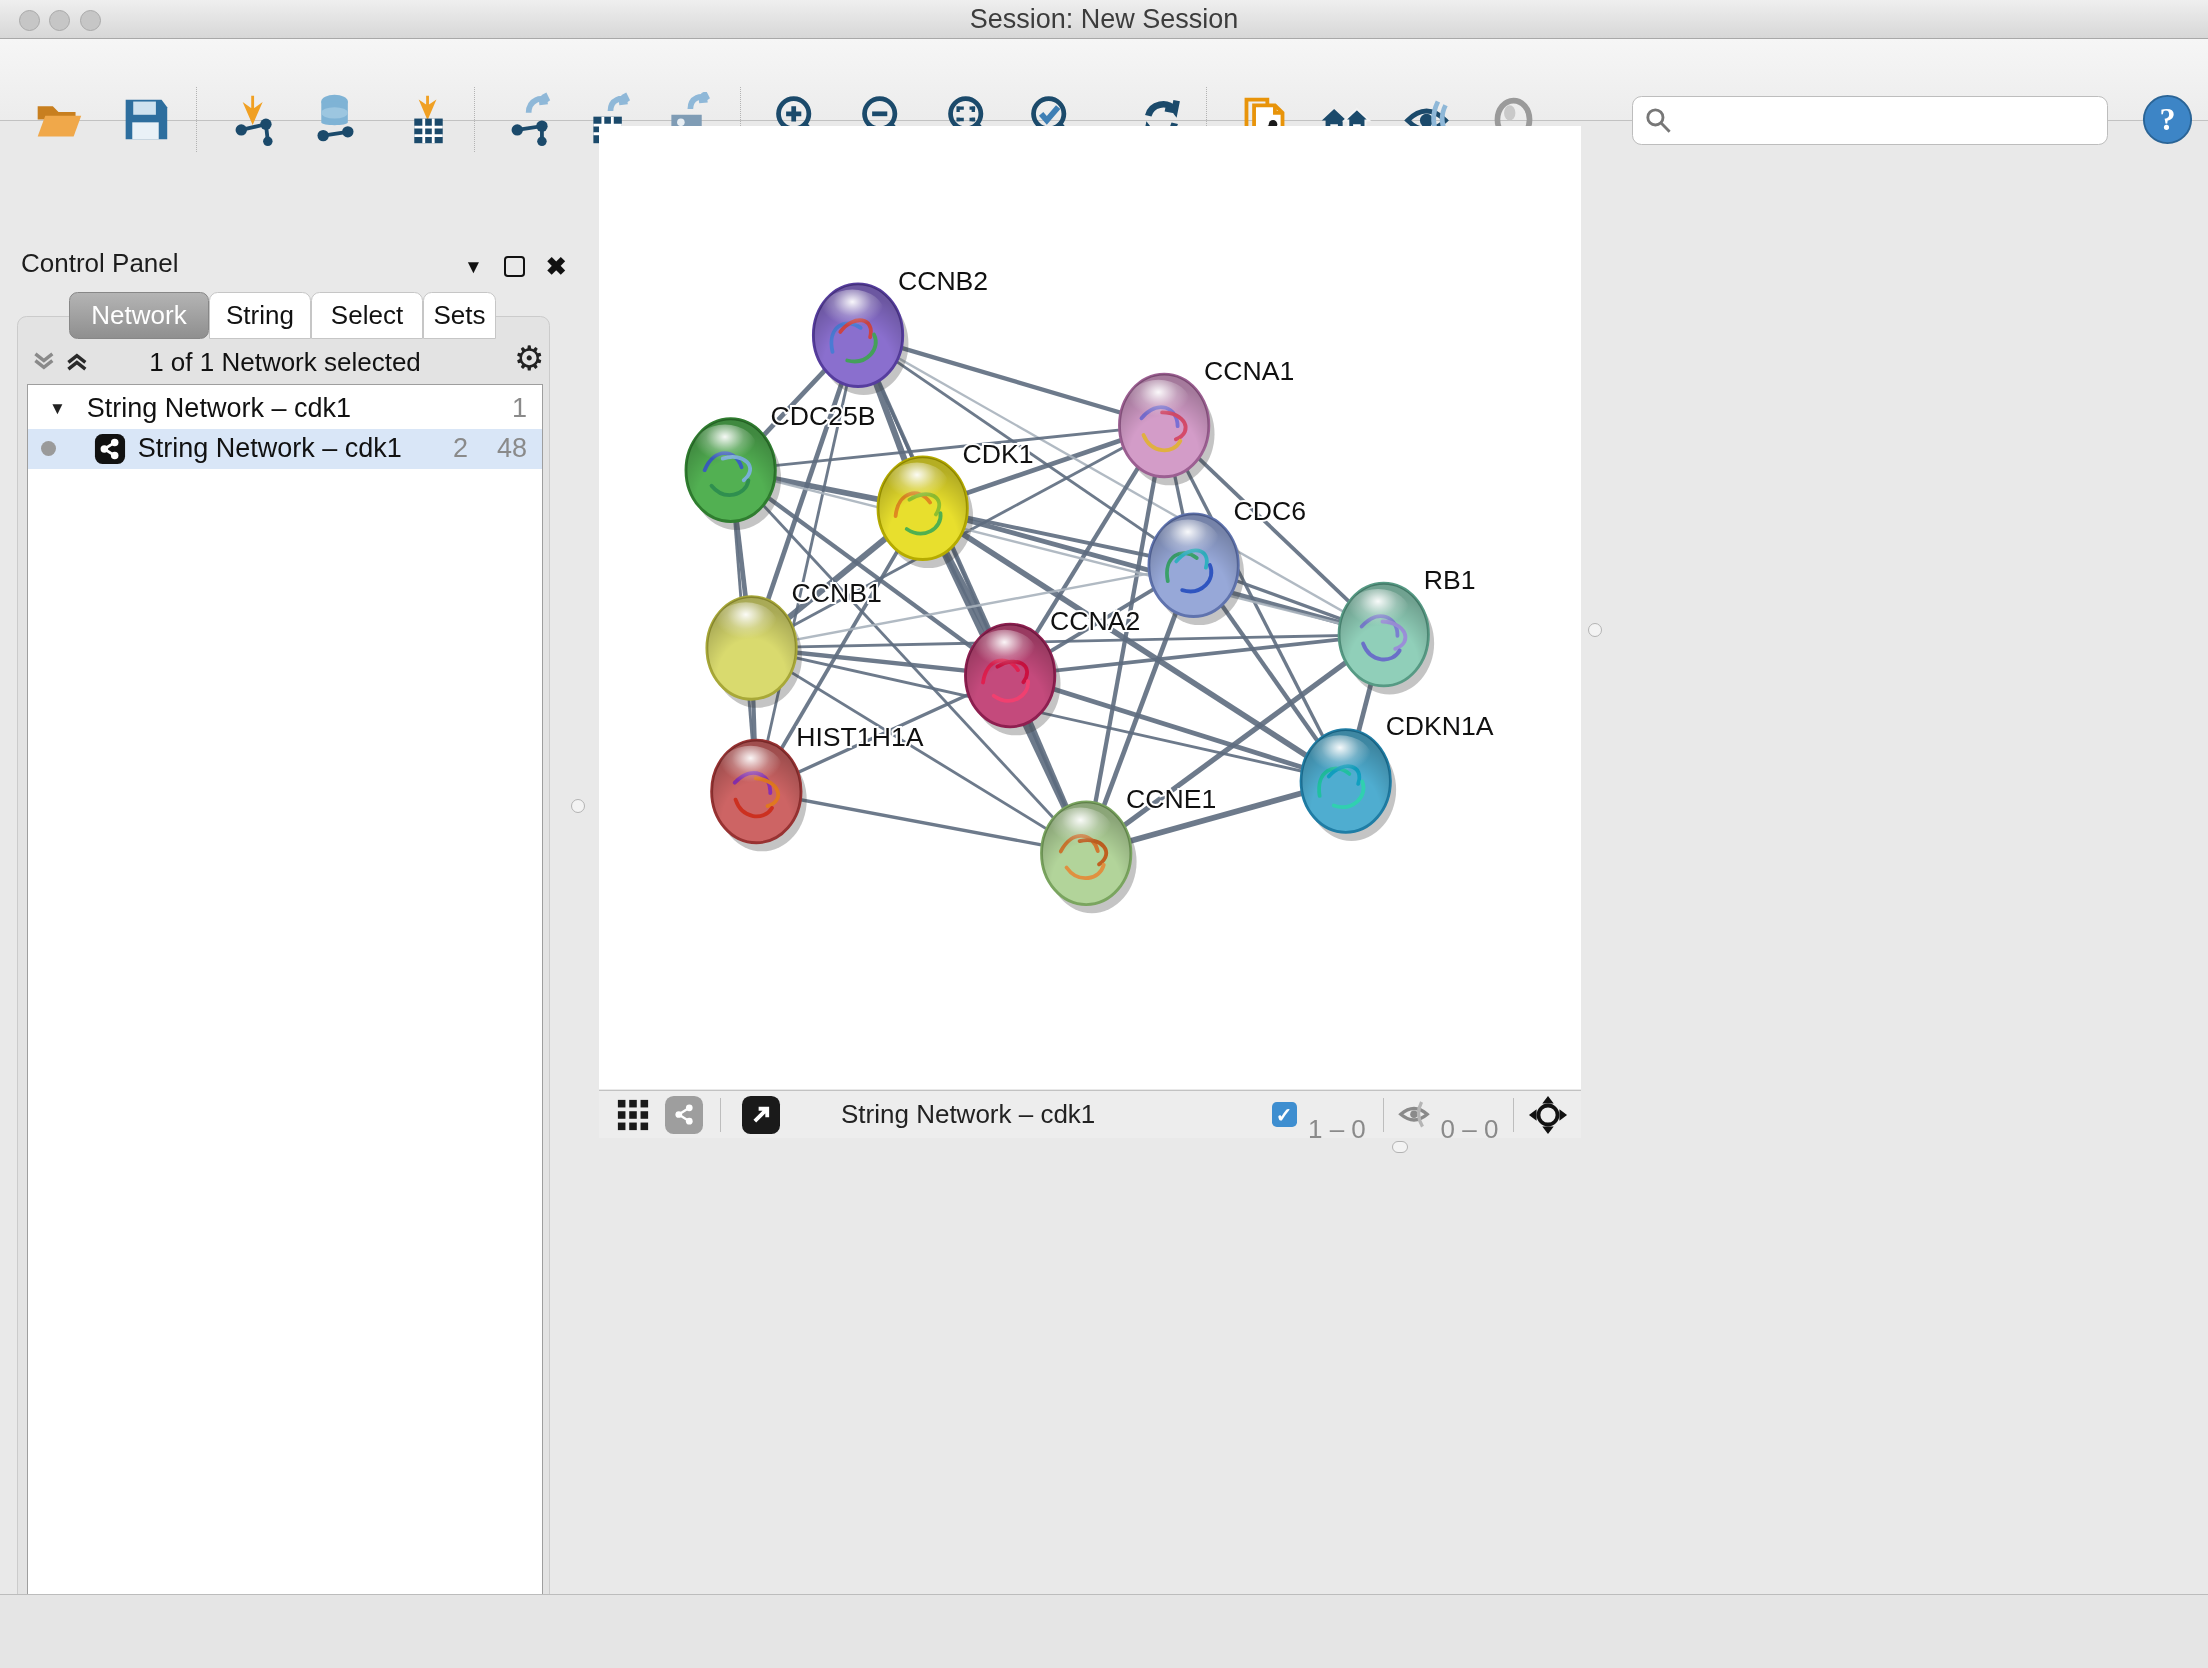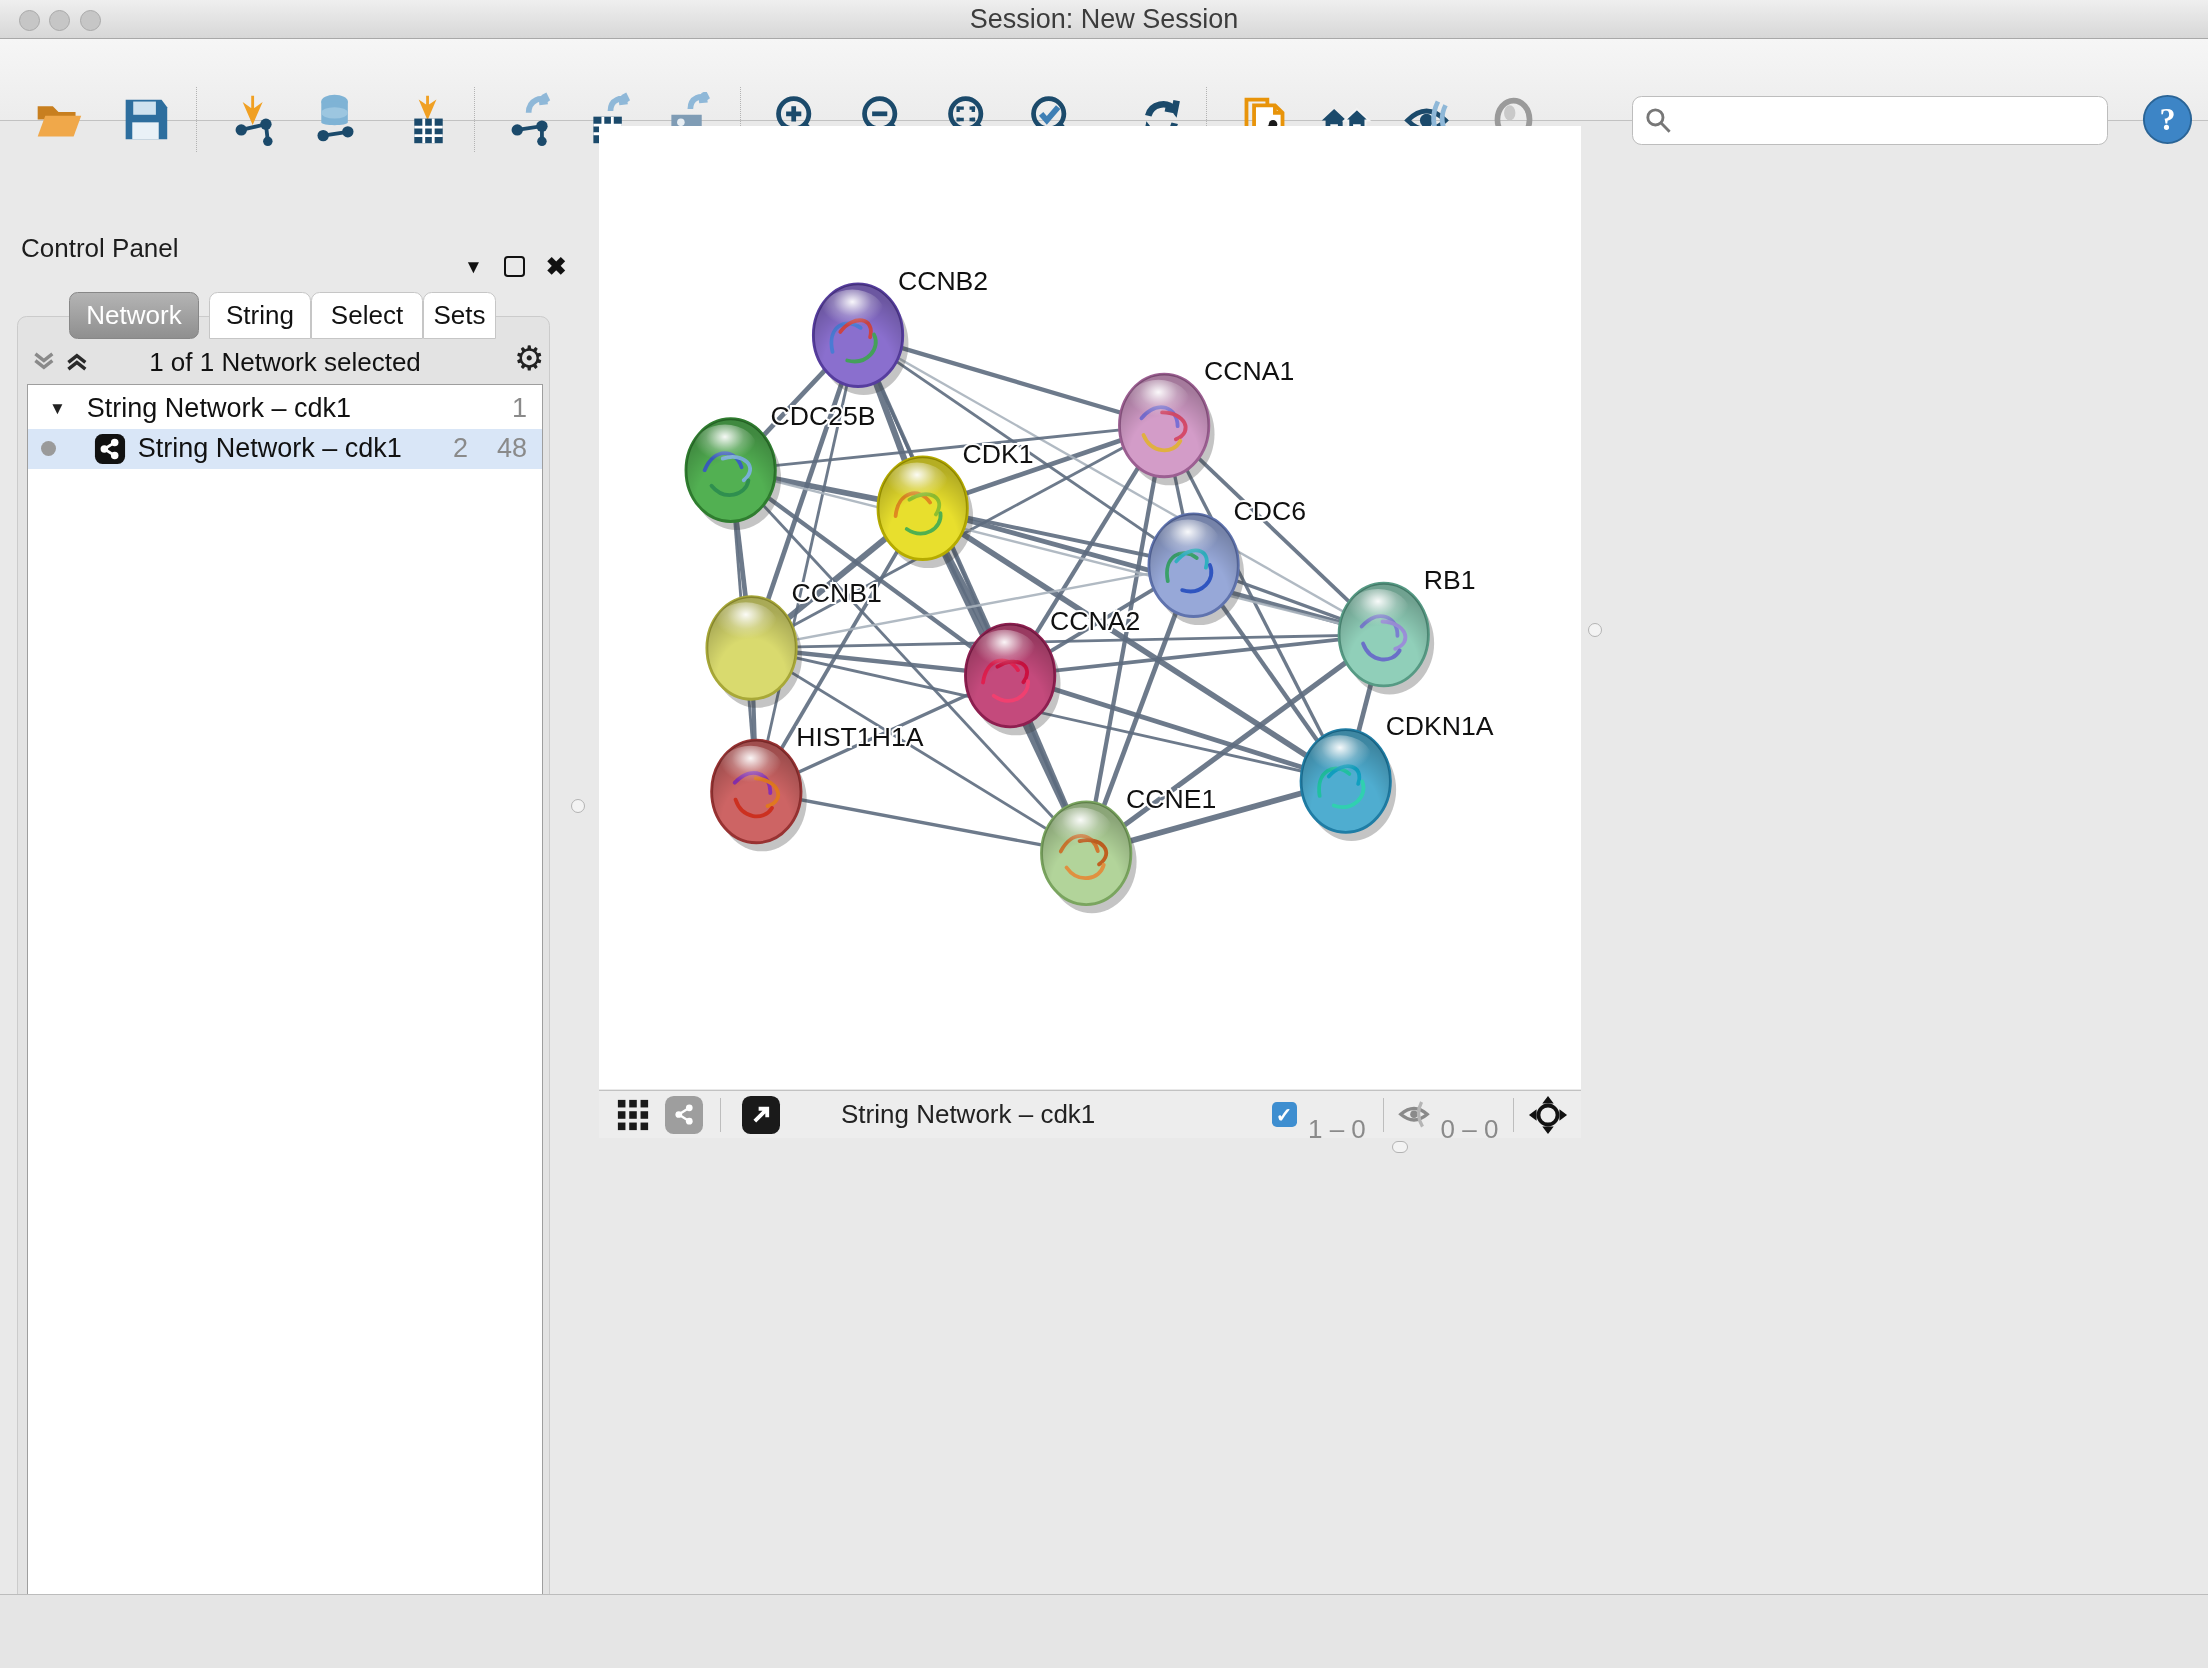--- a/index.html
+++ b/index.html
@@ -211,29 +211,29 @@
   </div>
   <div class="tbtn" style="left:2138px;">
     <svg width="51" height="51" viewBox="0 0 54 54">
       <circle cx="27" cy="27" r="25" fill="#3d85c6" stroke="#2a6496" stroke-width="2"></circle>
       <text x="27" y="38" text-anchor="middle" font-size="34" font-weight="bold" fill="#fff" font-family="Liberation Serif, serif">?</text>
     </svg>
   </div>
 </div>
 
 <div class="abs" style="left:0; top:121px; width:562px; height:1473px;">
-  <div class="abs" style="left:21px; top:112px;"><span class="panel-title">Control Panel</span></div>
+  <div class="abs" style="left:21px; top:127px;"><span class="panel-title">Control Panel</span></div>
   <div class="abs winctl" style="left:464px; top:131px;">
     <span class="glyph-tri">▼</span>
     <span class="sq"></span>
     <span class="glyph-x">✖</span>
   </div>
   <div class="abs cp-body"></div>
   <div id="cp-tabs">
-      <div class="cp-tab active" style="left: 69px; width: 130px;">Network</div>
+      <div class="cp-tab active" style="left: 69px; width: 140px;">Network</div>
       <div class="cp-tab" style="left: 209px; width: 102px;">String</div>
       <div class="cp-tab" style="left: 311px; width: 112px;">Select</div>
       <div class="cp-tab" style="left: 423px; width: 73px;">Sets</div>
     </div>
   <div class="abs" style="left:32px; top:228px; width:57px; display:flex; gap:9.5px;">
     <svg width="27" height="25" viewBox="0 0 28 26">
       <path d="M4 4 l10 8 l10 -8 M4 12 l10 8 l10 -8" stroke="#8a8a8a" stroke-width="4" fill="none"></path>
     </svg>
     <svg width="27" height="25" viewBox="0 0 28 26">
       <path d="M4 22 l10 -8 l10 8 M4 14 l10 -8 l10 8" stroke="#2a2a2a" stroke-width="4" fill="none"></path>

